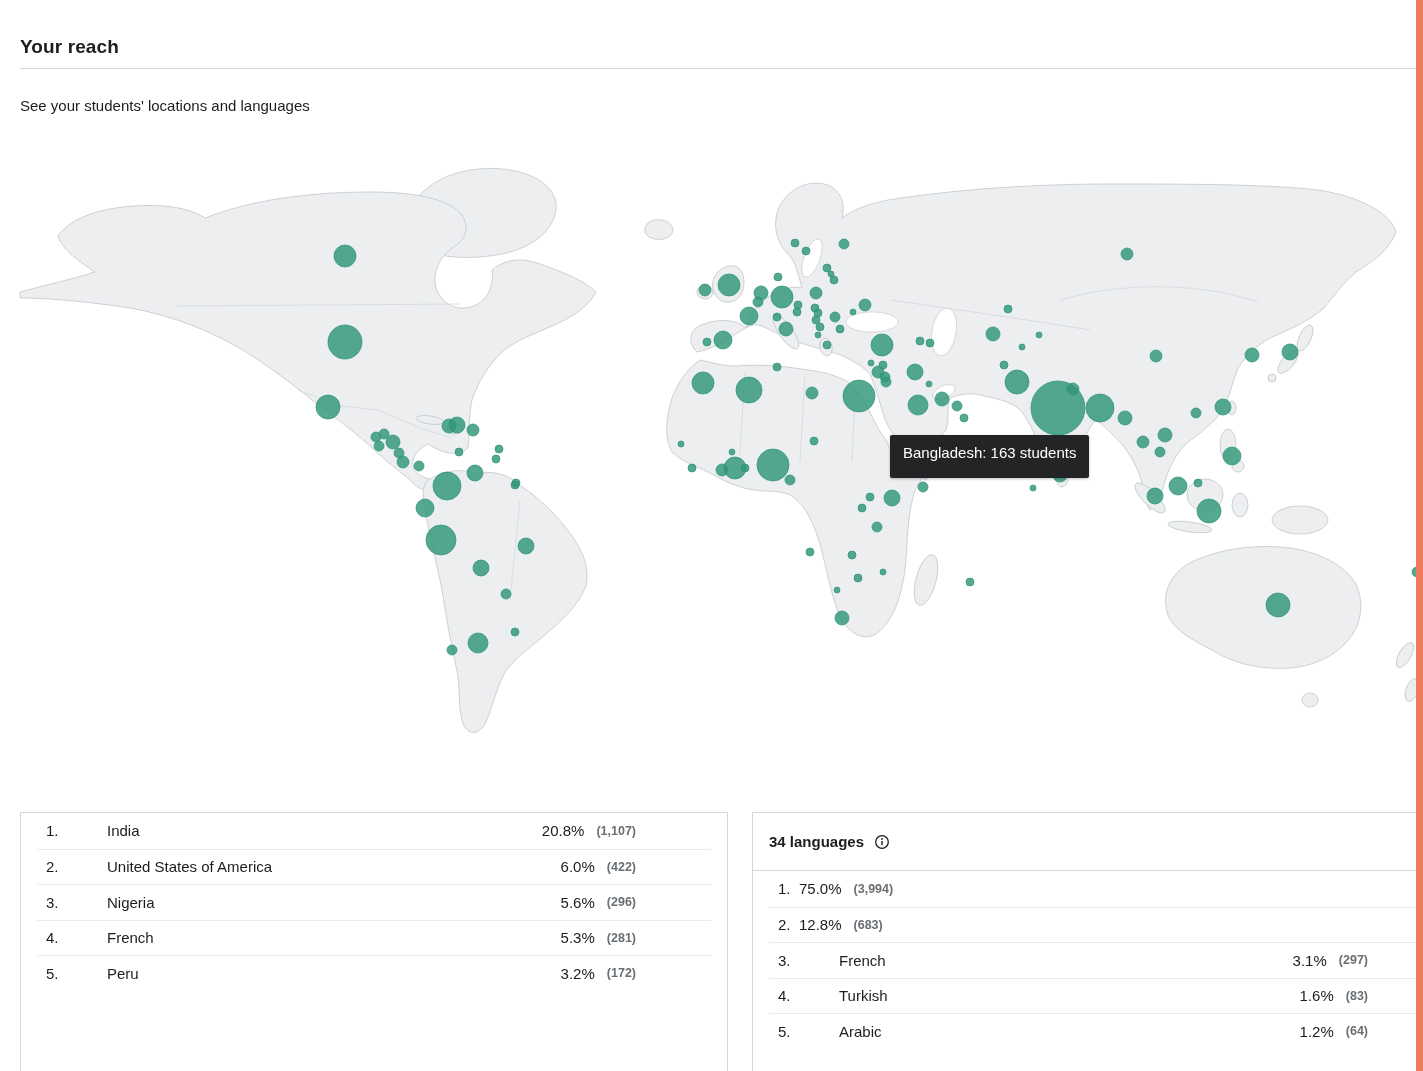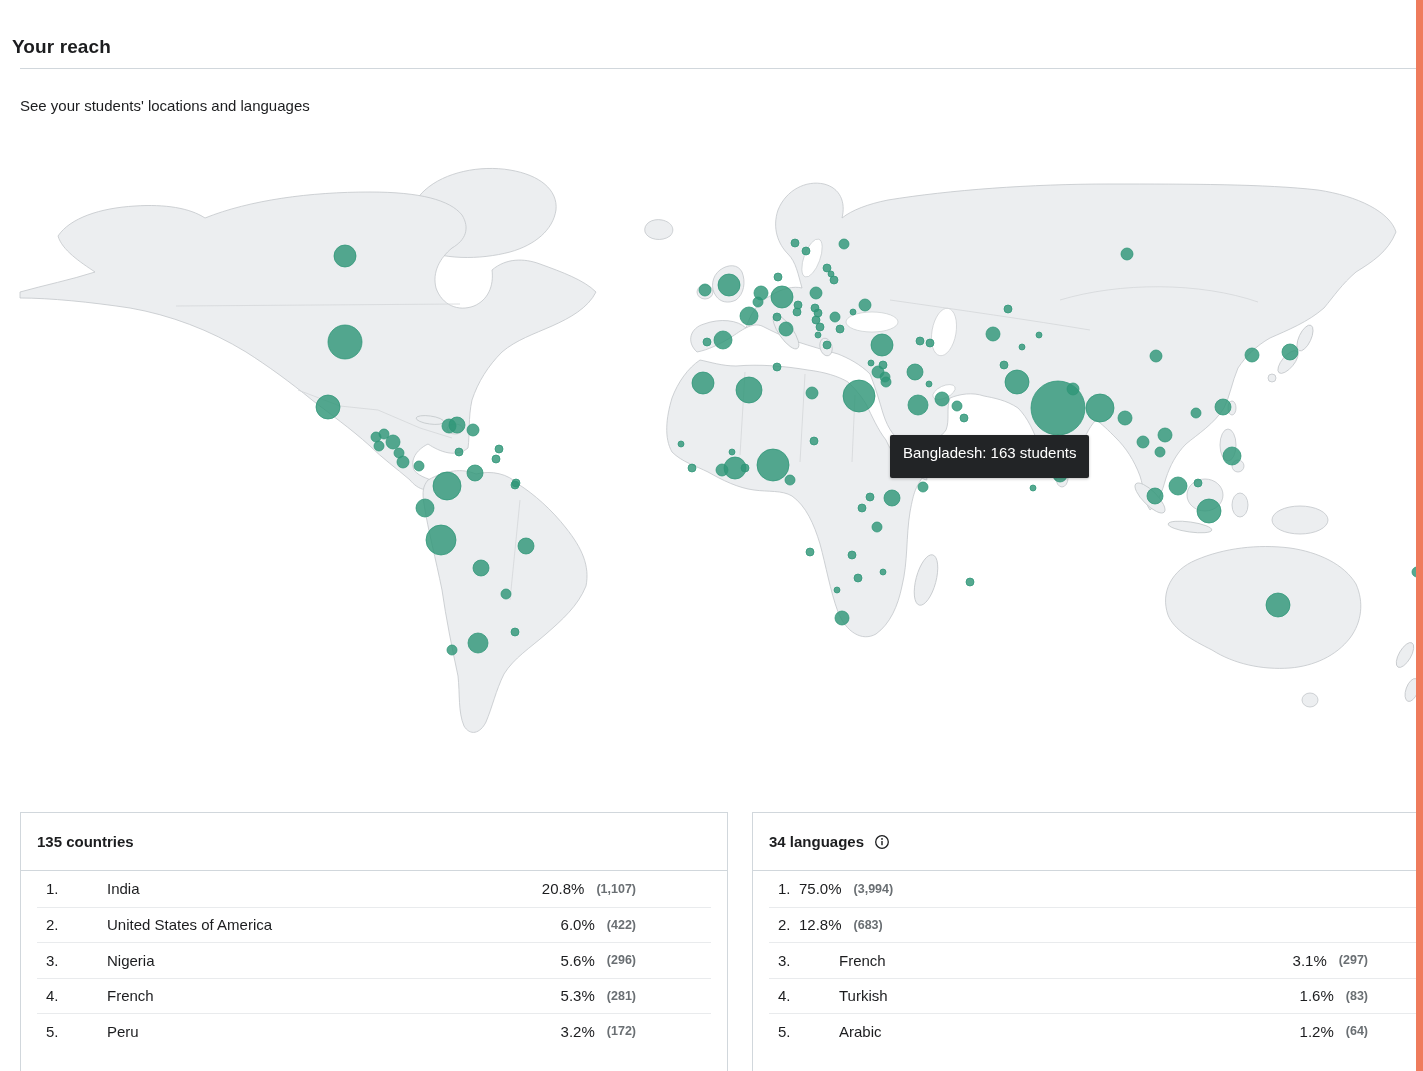--- a/index.html
+++ b/index.html
@@ -3,21 +3,21 @@
 <meta charset="utf-8">
 <style>
   :root{
     --ink:#1c1d1f; --muted:#6a6f73; --line:#d1d7dc; --rowline:#e9ebed;
     --bubble:#2f9678; --land:#eceef0; --coast:#c3c7ca; --strip:#ef7b5c; --tooltip:#222426;
   }
   *{box-sizing:border-box;margin:0;padding:0;}
   body{background:#fff;font-family:"Liberation Sans",sans-serif;color:var(--ink);}
   .page{position:relative;width:1423px;height:1071px;background:#fff;overflow:hidden;}
 
-  .hdr-title{position:absolute;left:12px;top:36px;font-size:19px;font-weight:700;letter-spacing:.1px;}
+  .hdr-title{position:absolute;left:20px;top:36px;font-size:19px;font-weight:700;letter-spacing:.1px;}
   .hdr-rule{position:absolute;left:20px;right:0;top:68px;border-top:1px solid var(--line);}
   .hdr-sub{position:absolute;left:20px;top:97px;font-size:15px;text-align:center;}
 
   .map-wrap{position:absolute;left:0;top:130px;width:1423px;height:650px;}
   .map-wrap svg{display:block;}
   .land{fill:var(--land);stroke:var(--coast);stroke-width:.8;}
   .sea{fill:#fff;stroke:var(--coast);stroke-width:.6;}
   .innerborder{fill:none;stroke:#d4d7d9;stroke-width:.8;}
   #bubble-layer circle{fill:var(--bubble);fill-opacity:.82;stroke:var(--bubble);stroke-opacity:.95;stroke-width:.8;cursor:pointer;}
 
@@ -240,23 +240,20 @@
           <circle cx="1417" cy="572" r="5"></circle>
         </g>
     </svg>
   </div>
 
   <div class="tooltip">
     <span>Bangladesh: 163 students</span>
   </div>
 
   <div class="card left">
-    <div class="card-hd">
-      <span>135 countries</span>
-    </div>
     <div class="row">
       <span class="rank">1.</span>
       <span class="rname">India</span>
       <span class="pct">20.8%</span>
       <span class="cnt">(1,107)</span>
     </div>
     <div class="row">
       <span class="rank">2.</span>
       <span class="rname">United States of America</span>
       <span class="pct">6.0%</span>

